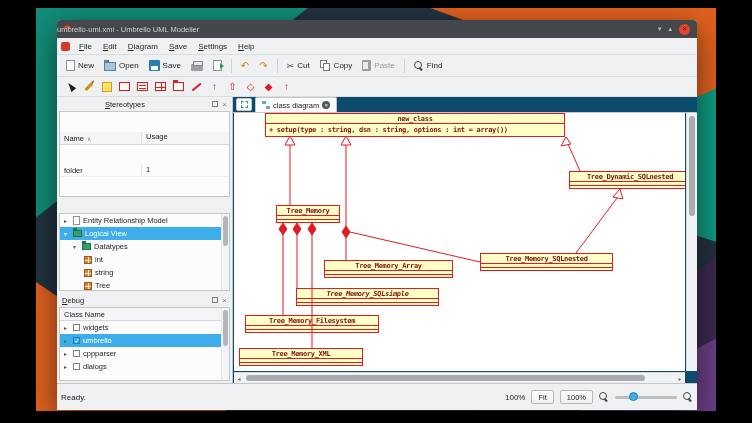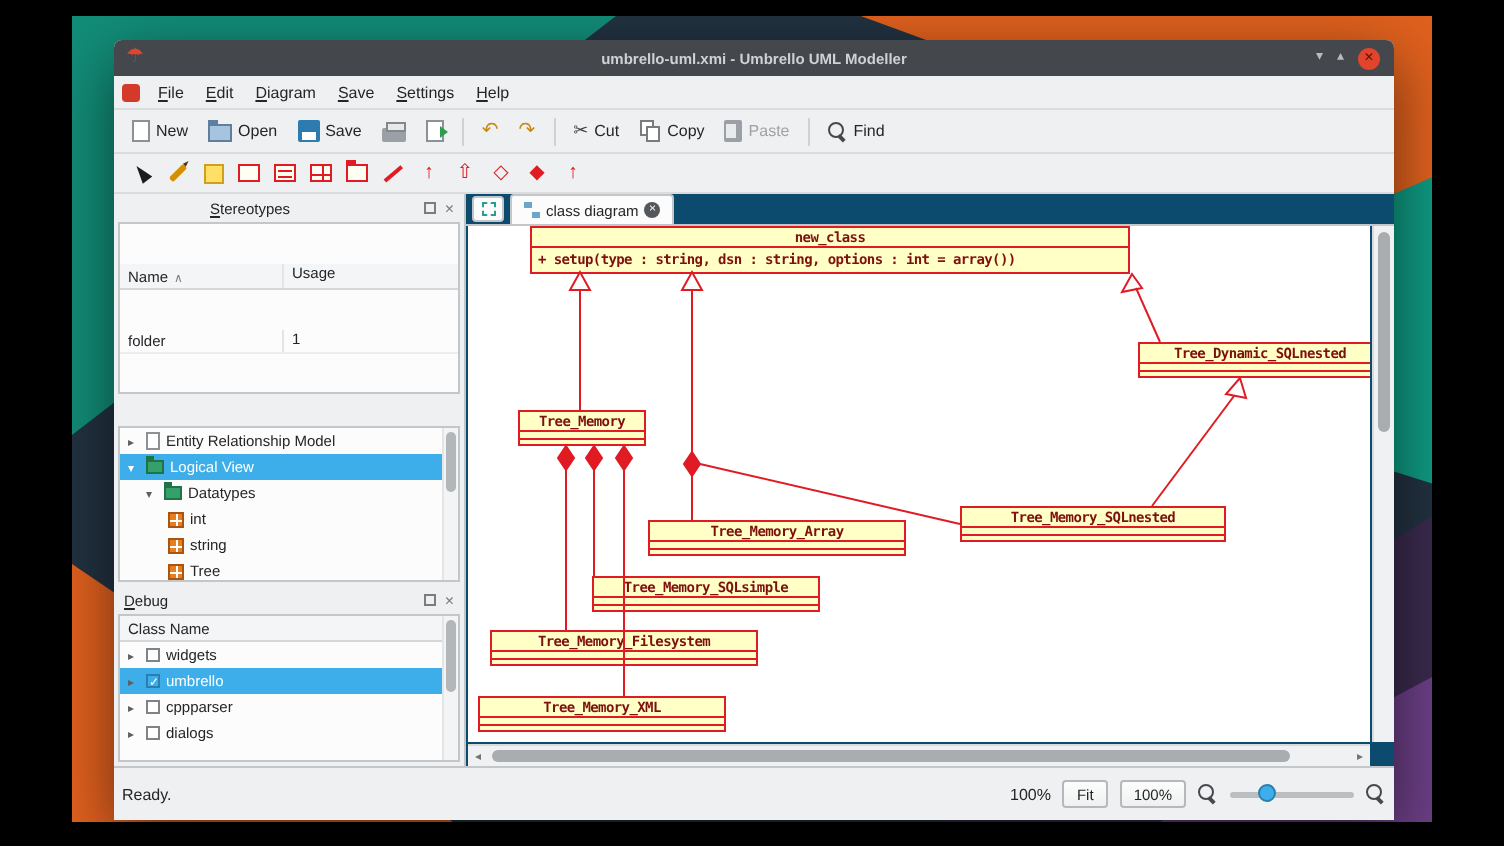--- a/index.html
+++ b/index.html
@@ -19,21 +19,21 @@
 
   
   .window { position:absolute; left:57px; top:20px; width:640px; height:390px;
     background:#eff0f1; border-radius:4px 4px 0 0; box-shadow:0 10px 32px rgba(0,0,0,.55);
     font-size:8px; color:#232629; }
 
   .titlebar { height:18px; background:#44474c; border-radius:4px 4px 0 0;
     display:flex; align-items:center; position:relative; color:#d7d9da; }
   .app-icon { margin-left:6px; color:#e0442c; font-size:10px; line-height:10px; }
   .g-umbrella::before{ content:"☂"; }
-  .win-title { position:absolute; left:0; right:0; text-align:center; font-size:7.5px; color:#cfd2d4;font-weight:bold; }
+  .win-title { position:absolute; left:0; right:0; text-align:left; font-size:7.5px; color:#cfd2d4; }
   .tb-ctrls { margin-left:auto; display:flex; align-items:center; gap:7px; padding-right:7px; z-index:2; }
   .tb-chev { color:#b9bcbf; font-size:7px; line-height:8px; }
   .g-min::before{content:"▾";} .g-max::before{content:"▴";}
   .close-btn { width:11px; height:11px; border-radius:50%; background:#e0442c; color:#5c1007;
     display:flex; align-items:center; justify-content:center; font-size:8px; line-height:8px; }
   .g-close::before{ content:"×"; }
 
   .menubar { height:17px; display:flex; align-items:center; gap:1px; padding:0 4px;
     border-bottom:1px solid #dadcdd; }
   .mb-icon { width:9px; height:9px; background:#d33a2a; border-radius:2px; margin-right:3px; }
@@ -431,39 +431,39 @@
         <div class="uml-name">new_class</div>
         <div class="uml-op">+ setup(type : string, dsn : string, options : int = array())</div>
       </div>
 
       <div class="uml-box" style="left:335px; top:58px; width:122px;">
         <div class="uml-name">Tree_Dynamic_SQLnested</div>
         <div class="uml-sec1"></div>
           <div class="uml-sec2"></div>
       </div>
 
-      <div class="uml-box" style="left:25px; top:92px; width:64px;">
+      <div class="uml-box" style="left:42px; top:92px; width:64px;">
         <div class="uml-name">Tree_Memory</div>
         <div class="uml-sec1"></div>
           <div class="uml-sec2"></div>
       </div>
 
       <div class="uml-box" style="left:246px; top:140px; width:133px;">
         <div class="uml-name">Tree_Memory_SQLnested</div>
         <div class="uml-sec1"></div>
           <div class="uml-sec2"></div>
       </div>
 
       <div class="uml-box" style="left:90px; top:147px; width:129px;">
         <div class="uml-name">Tree_Memory_Array</div>
         <div class="uml-sec1"></div>
           <div class="uml-sec2"></div>
       </div>
 
-      <div class="uml-box" style="left:62px; top:175px; width:114px;">
+      <div class="uml-box" style="left:62px; top:175px; width:143px;font-style:italic;">
         <div class="uml-name">Tree_Memory_SQLsimple</div>
         <div class="uml-sec1"></div>
           <div class="uml-sec2"></div>
       </div>
 
       <div class="uml-box" style="left:11px; top:202px; width:134px;">
         <div class="uml-name">Tree_Memory_Filesystem</div>
         <div class="uml-sec1"></div>
           <div class="uml-sec2"></div>
       </div>

